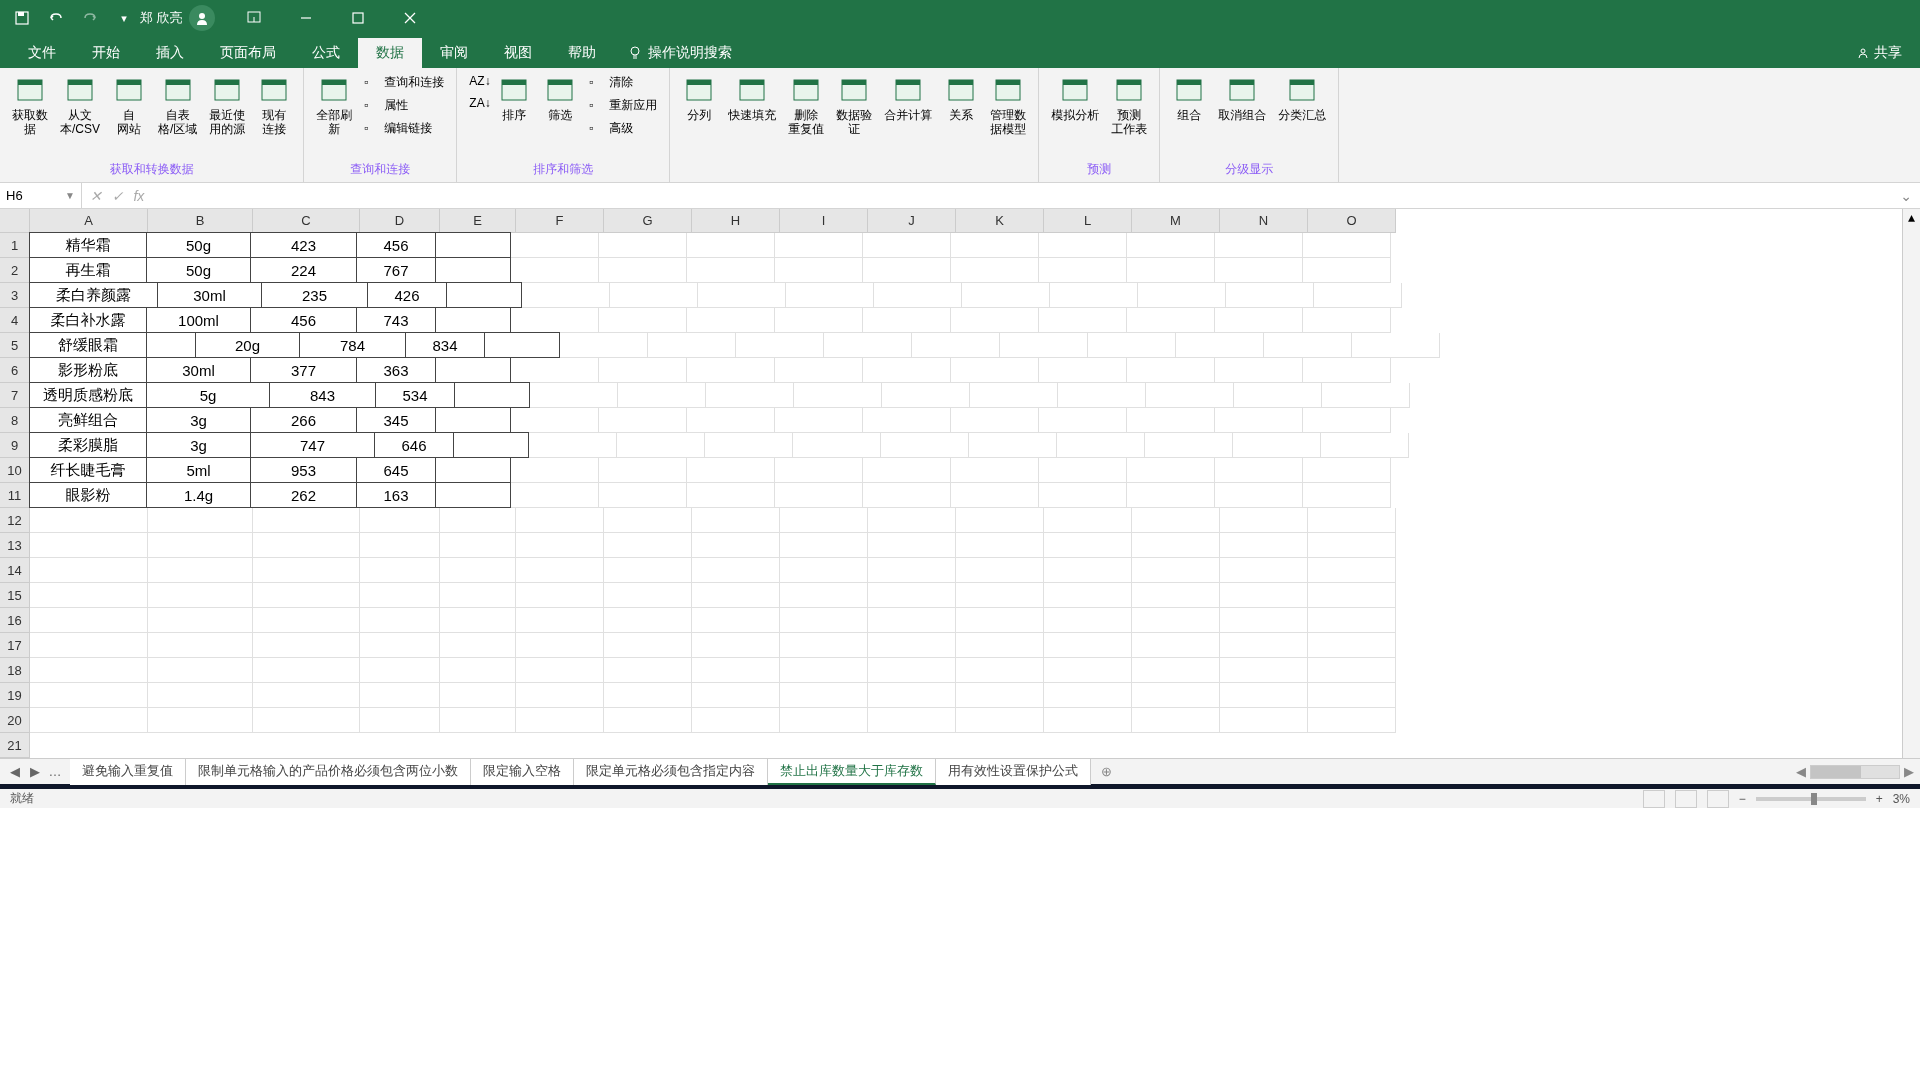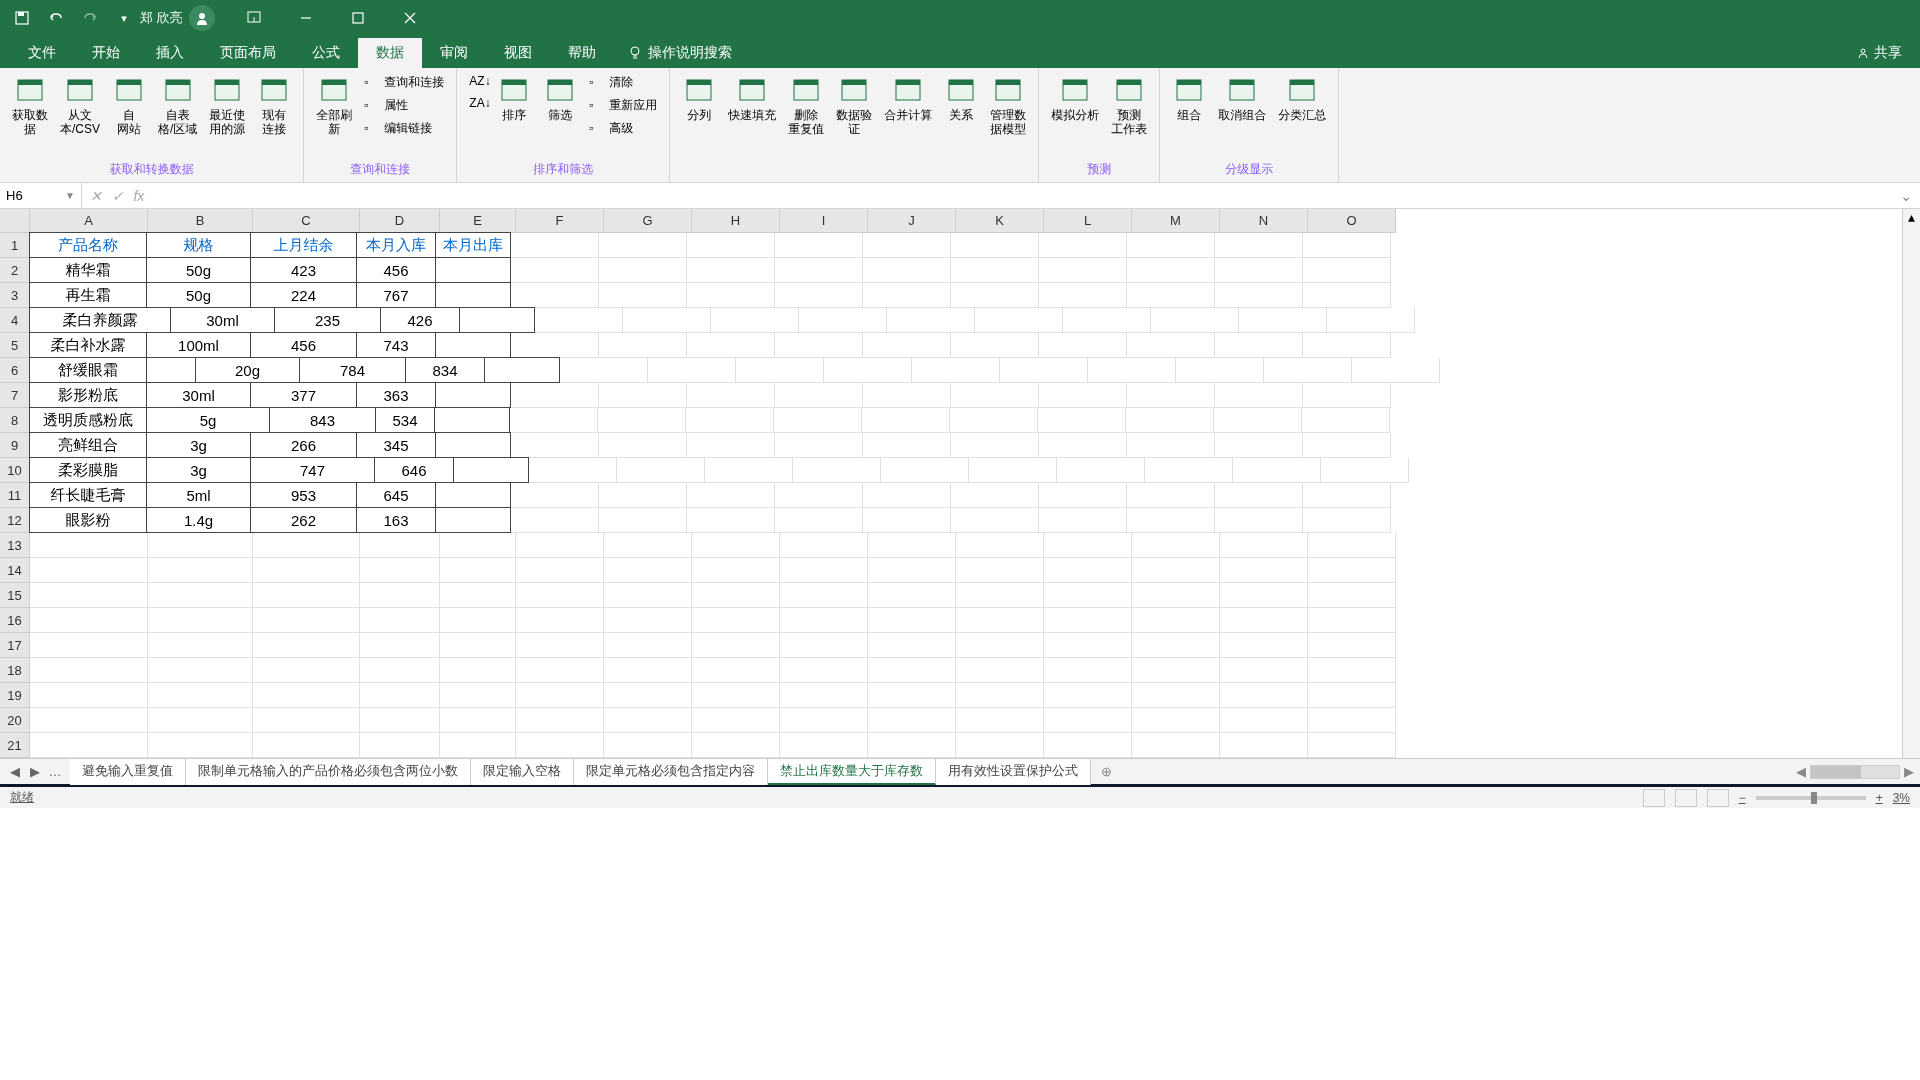--- a/index.html
+++ b/index.html
@@ -54,21 +54,21 @@
 .sheet-tabs { display: flex; align-items: center; border-top: 1px solid #ccc; height: 26px; background: #f3f3f3; font-size: 13px; }
 .sheet-nav { display: flex; gap: 2px; padding: 0 6px; }
 .sheet-nav .nbtn { width: 18px; text-align: center; color: #666; cursor: pointer; }
 .sheet-tab { padding: 3px 12px; border-right: 1px solid #ccc; cursor: pointer; background: #fff; color: #444; }
 .sheet-tab.active { background: #fff; color: #217346; border-bottom: 2px solid #217346; }
 .sheet-add { padding: 3px 10px; color: #888; cursor: pointer; }
 .hscroll { flex: 1; display: flex; align-items: center; justify-content: flex-end; padding-right: 6px; }
 .hscroll .track { width: 90px; height: 14px; background: #e0e0e0; border: 1px solid #ccc; position: relative; }
 .hscroll .thumb { position: absolute; left: 0; top: 0; width: 50px; height: 12px; background: #c4c4c4; }
 
-.status-bar { display: flex; align-items: center; height: 24px; background: #f3f3f3; border-top: 3px solid #0f172a; font-size: 12px; color: #555; padding: 0 10px; text-decoration: underline; }
+.status-bar { display: flex; align-items: center; height: 24px; background: #f3f3f3; border-top: 5px solid #0f172a; font-size: 12px; color: #555; padding: 0 10px; }
 .status-right { margin-left: auto; display: flex; align-items: center; gap: 10px; }
 .view-btn { width: 22px; height: 18px; border: 1px solid #ccc; cursor: pointer; }
 .zoom-slider { width: 110px; height: 4px; background: #ccc; position: relative; }
 .zoom-slider .h { position: absolute; left: 50%; top: -4px; width: 6px; height: 12px; background: #888; }
 
 svg { display: block; }
 .vscroll { width: 18px; background: #f3f3f3; border-left: 1px solid #ccc; }
 </style>
 </head>
 <body>
@@ -461,37 +461,20 @@
         <div class="row-h">15</div>
         <div class="row-h">16</div>
         <div class="row-h">17</div>
         <div class="row-h">18</div>
         <div class="row-h">19</div>
         <div class="row-h">20</div>
         <div class="row-h">21</div>
       </div>
     <div class="grid" id="grid">
         <div class="grid-row">
-          <div class="cell hdr bordered" style="width: 118px;">产品名称</div>
-          <div class="cell hdr bordered" style="width: 105px;">规格</div>
-          <div class="cell hdr bordered" style="width: 107px;">上月结余</div>
-          <div class="cell hdr bordered" style="width: 80px;">本月入库</div>
-          <div class="cell hdr bordered" style="width: 76px;">本月出库</div>
-          <div class="cell" style="width: 88px;"></div>
-          <div class="cell" style="width: 88px;"></div>
-          <div class="cell" style="width: 88px;"></div>
-          <div class="cell" style="width: 88px;"></div>
-          <div class="cell" style="width: 88px;"></div>
-          <div class="cell" style="width: 88px;"></div>
-          <div class="cell" style="width: 88px;"></div>
-          <div class="cell" style="width: 88px;"></div>
-          <div class="cell" style="width: 88px;"></div>
-          <div class="cell" style="width: 88px;"></div>
-        </div>
-        <div class="grid-row">
           <div class="cell bordered" style="width: 118px;">精华霜</div>
           <div class="cell bordered" style="width: 105px;">50g</div>
           <div class="cell bordered" style="width: 107px;">423</div>
           <div class="cell bordered" style="width: 80px;">456</div>
           <div class="cell bordered" style="width: 76px;"></div>
           <div class="cell" style="width: 88px;"></div>
           <div class="cell" style="width: 88px;"></div>
           <div class="cell" style="width: 88px;"></div>
           <div class="cell" style="width: 88px;"></div>
           <div class="cell" style="width: 88px;"></div>
@@ -512,21 +495,21 @@
           <div class="cell" style="width: 88px;"></div>
           <div class="cell" style="width: 88px;"></div>
           <div class="cell" style="width: 88px;"></div>
           <div class="cell" style="width: 88px;"></div>
           <div class="cell" style="width: 88px;"></div>
           <div class="cell" style="width: 88px;"></div>
           <div class="cell" style="width: 88px;"></div>
           <div class="cell" style="width: 88px;"></div>
         </div>
         <div class="grid-row">
-          <div class="cell bordered" style="width: 142px;">柔白养颜露</div>
+          <div class="cell bordered" style="width: 129px;">柔白养颜露</div>
           <div class="cell bordered" style="width: 105px;">30ml</div>
           <div class="cell bordered" style="width: 107px;">235</div>
           <div class="cell bordered" style="width: 80px;">426</div>
           <div class="cell bordered" style="width: 76px;"></div>
           <div class="cell" style="width: 88px;"></div>
           <div class="cell" style="width: 88px;"></div>
           <div class="cell" style="width: 88px;"></div>
           <div class="cell" style="width: 88px;"></div>
           <div class="cell" style="width: 88px;"></div>
           <div class="cell" style="width: 88px;"></div>
@@ -583,21 +566,21 @@
           <div class="cell" style="width: 88px;"></div>
           <div class="cell" style="width: 88px;"></div>
           <div class="cell" style="width: 88px;"></div>
           <div class="cell" style="width: 88px;"></div>
           <div class="cell" style="width: 88px;"></div>
         </div>
         <div class="grid-row">
           <div class="cell bordered" style="width: 118px;">透明质感粉底</div>
           <div class="cell bordered" style="width: 124px;">5g</div>
           <div class="cell bordered" style="width: 107px;">843</div>
-          <div class="cell bordered" style="width: 60px;">534</div>
+          <div class="cell bordered" style="width: 80px;">534</div>
           <div class="cell bordered" style="width: 76px;"></div>
           <div class="cell" style="width: 88px;"></div>
           <div class="cell" style="width: 88px;"></div>
           <div class="cell" style="width: 88px;"></div>
           <div class="cell" style="width: 88px;"></div>
           <div class="cell" style="width: 88px;"></div>
           <div class="cell" style="width: 88px;"></div>
           <div class="cell" style="width: 88px;"></div>
           <div class="cell" style="width: 88px;"></div>
           <div class="cell" style="width: 88px;"></div>

